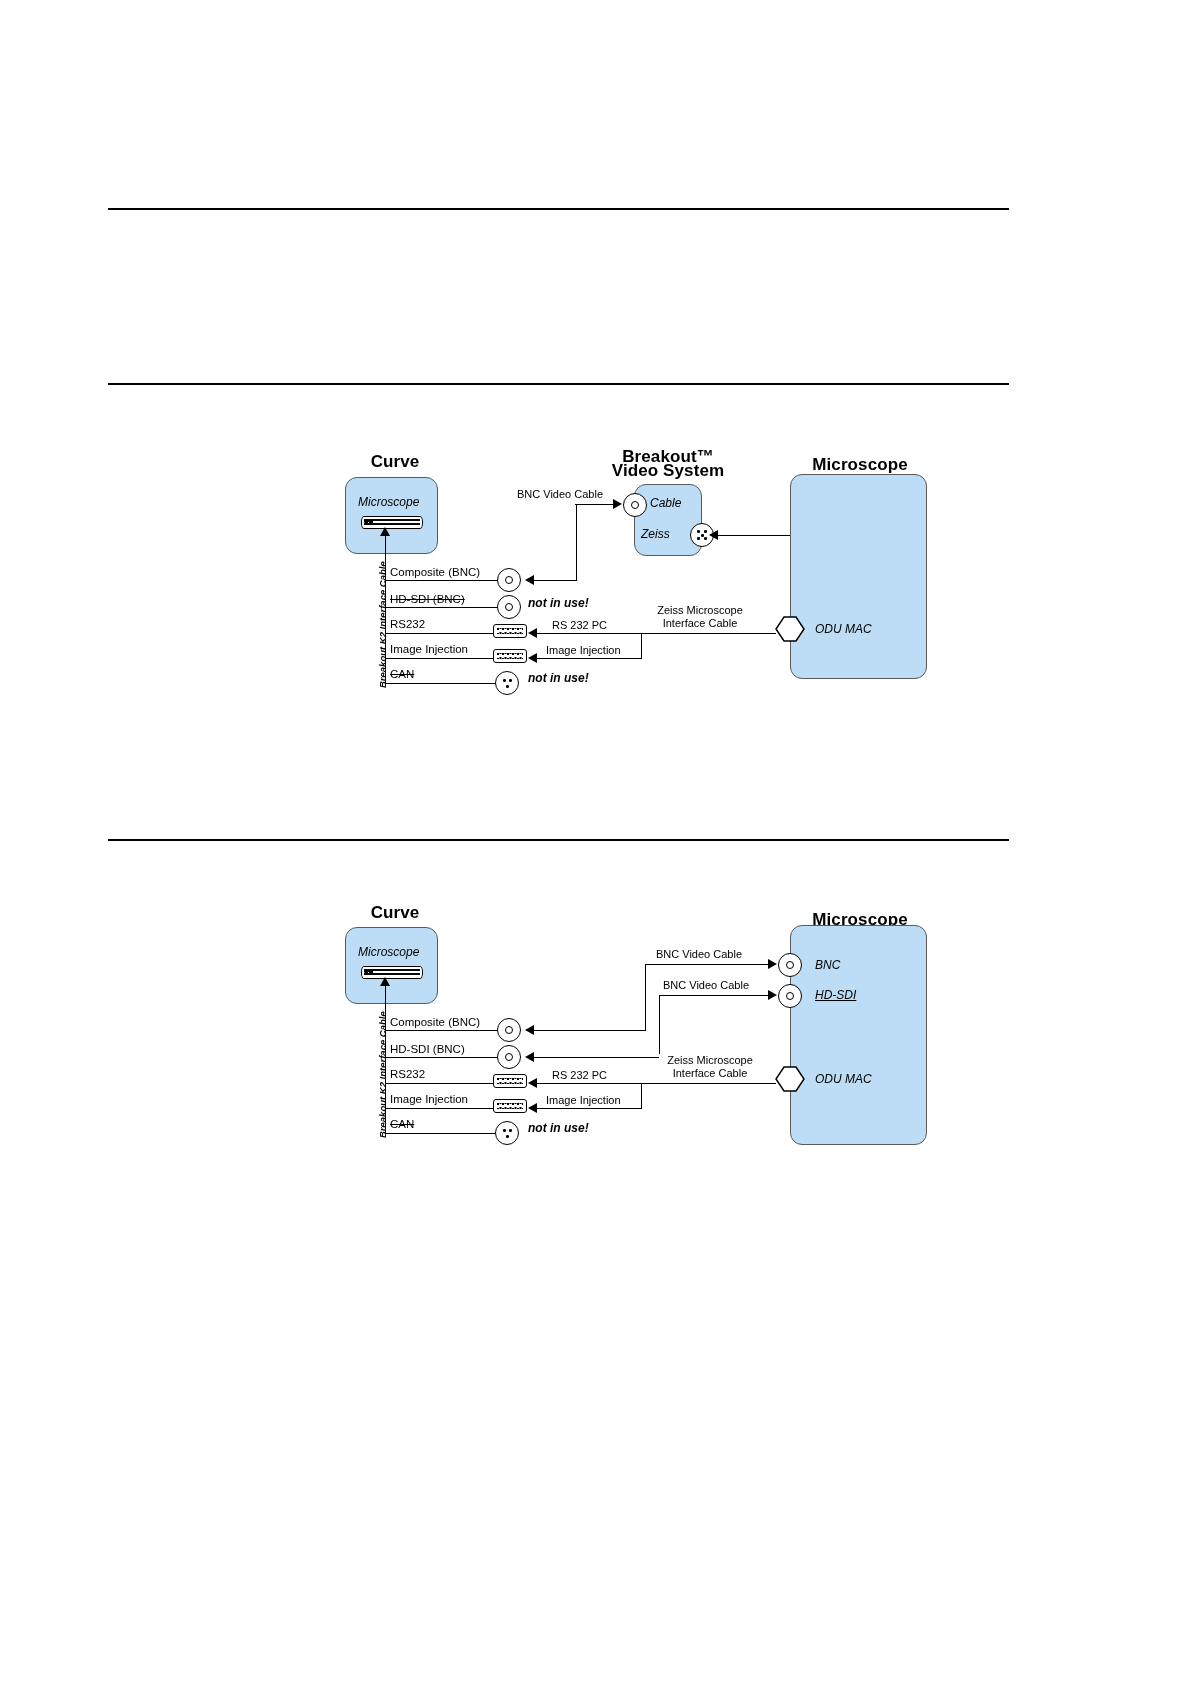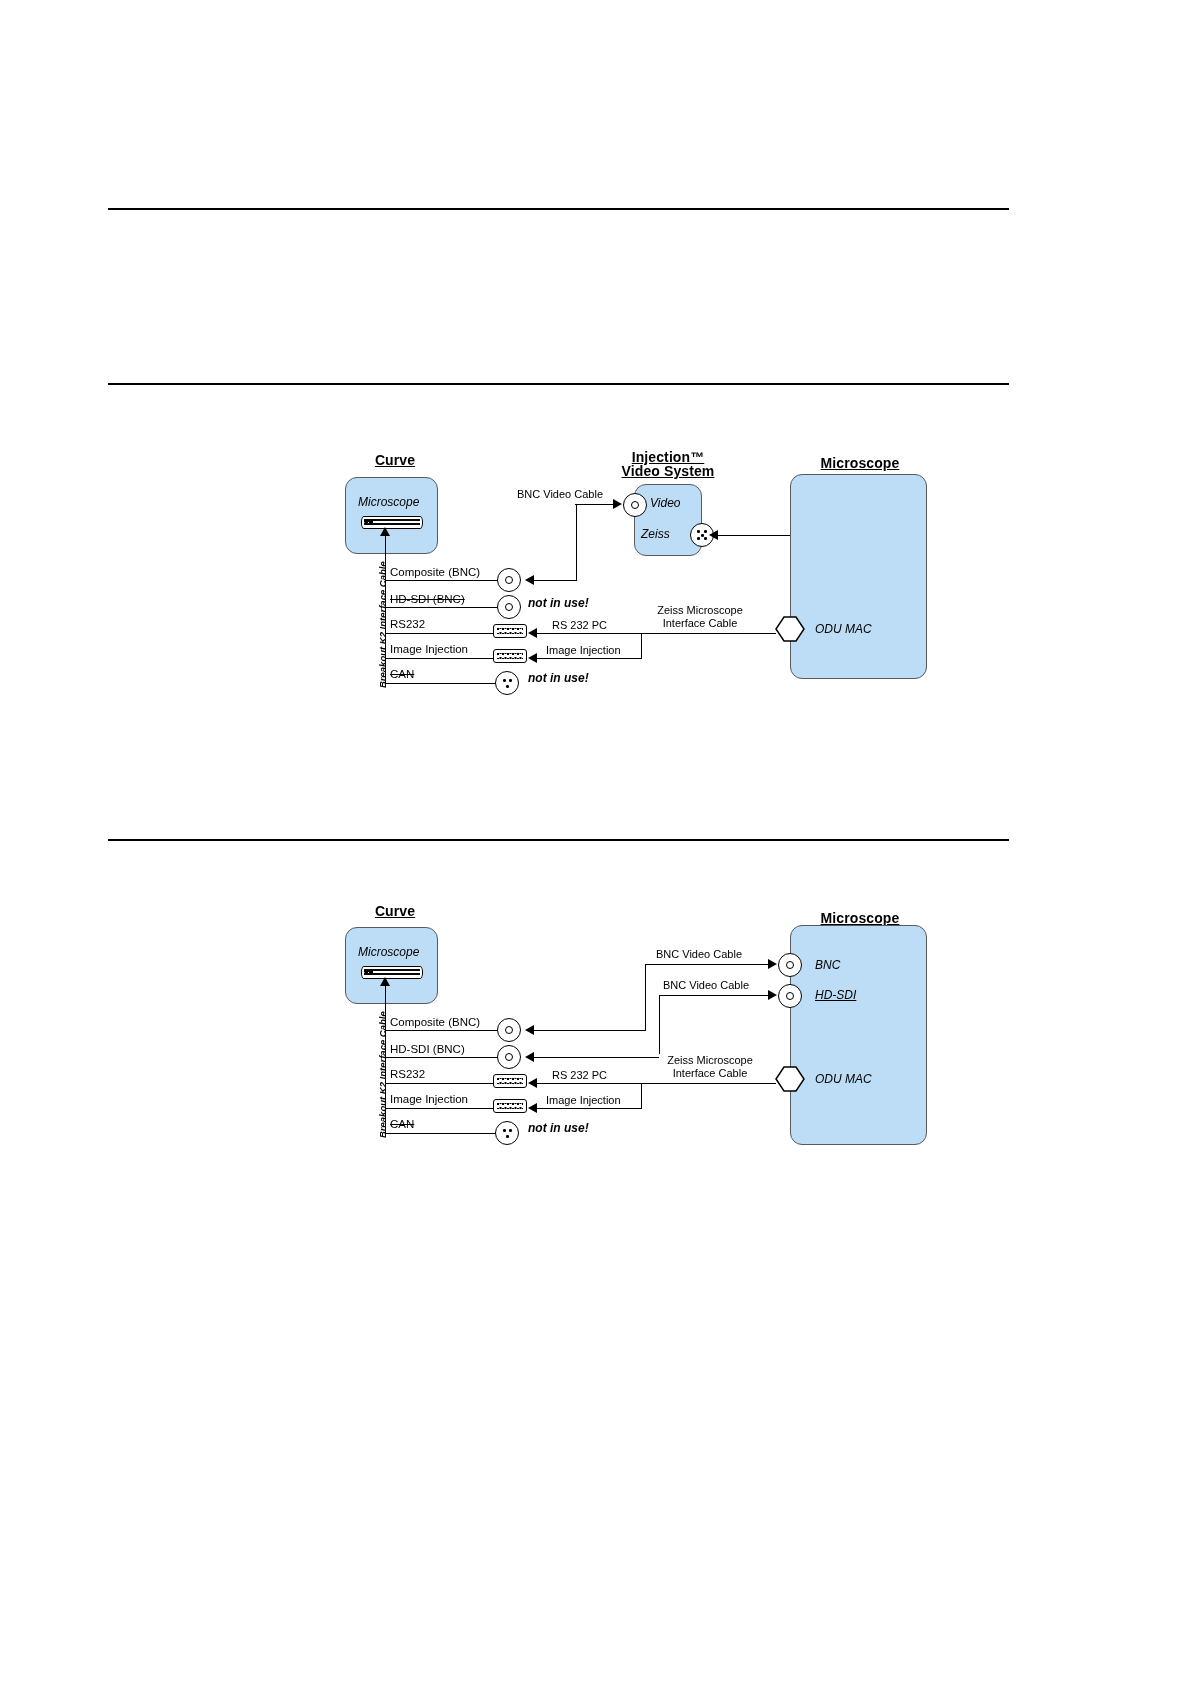--- a/index.html
+++ b/index.html
@@ -37,25 +37,24 @@
   .device-box {
     position: absolute;
     background: #bcddf5;
     border: 1px solid #5a5a5a;
     border-radius: 12px;
     box-sizing: border-box;
   }
   .box-title {
     position: absolute;
     font-weight: bold;
-    font-size: 14px;
+    font-size: 17px;
     text-align: center;
     letter-spacing: 0.1px;
     white-space: nowrap;
-    text-decoration: underline;
   }
   .box-title.two-line { line-height: 14px; }
 
   .inner-label {
     position: absolute;
     font-style: italic;
     font-size: 12px;
     white-space: nowrap;
   }
 
@@ -265,26 +264,26 @@
     <div class="port-label struck" style="left:390px;top:668px;">CAN</div>
     <div class="hline" style="left:385px;top:683px;width:112px;"></div>
     <div class="round-pin" style="left:495px;top:671px;">
       <i style="left:7px;top:7px;"></i>
         <i style="left:13px;top:7px;"></i>
         <i style="left:10px;top:13px;"></i>
     </div>
     <div class="note" style="left:528px;top:671px;">not in use!</div>
 
     <div class="box-title two-line" style="left:608px;top:450px;width:120px;">
-      <span>Injection™</span><br>
+      <span>Breakout™</span><br>
       <span>Video System</span>
     </div>
     <div class="device-box" style="left:634px;top:484px;width:68px;height:72px;"></div>
     <div class="bnc" style="left:623px;top:493px;"></div>
-    <div class="inner-label" style="left:650px;top:496px;">Video</div>
+    <div class="inner-label" style="left:650px;top:496px;">Cable</div>
     <div class="round-pin" style="left:690px;top:523px;">
       <i style="left:6px;top:6px;"></i>
         <i style="left:13px;top:6px;"></i>
         <i style="left:6px;top:13px;"></i>
         <i style="left:13px;top:13px;"></i>
         <i style="left:10px;top:10px;"></i>
     </div>
     <div class="inner-label" style="left:641px;top:527px;">Zeiss</div>
 
     <div class="box-title" style="left:795px;top:455px;width:130px;">Microscope</div>

